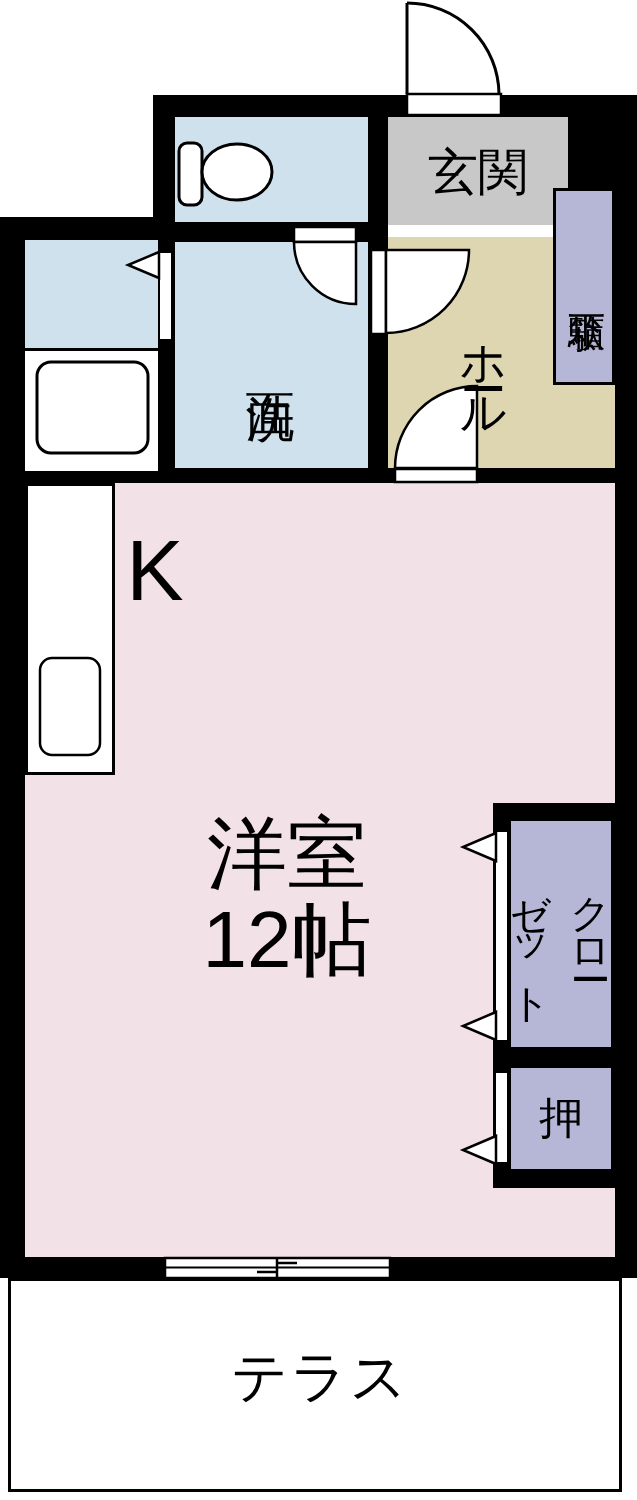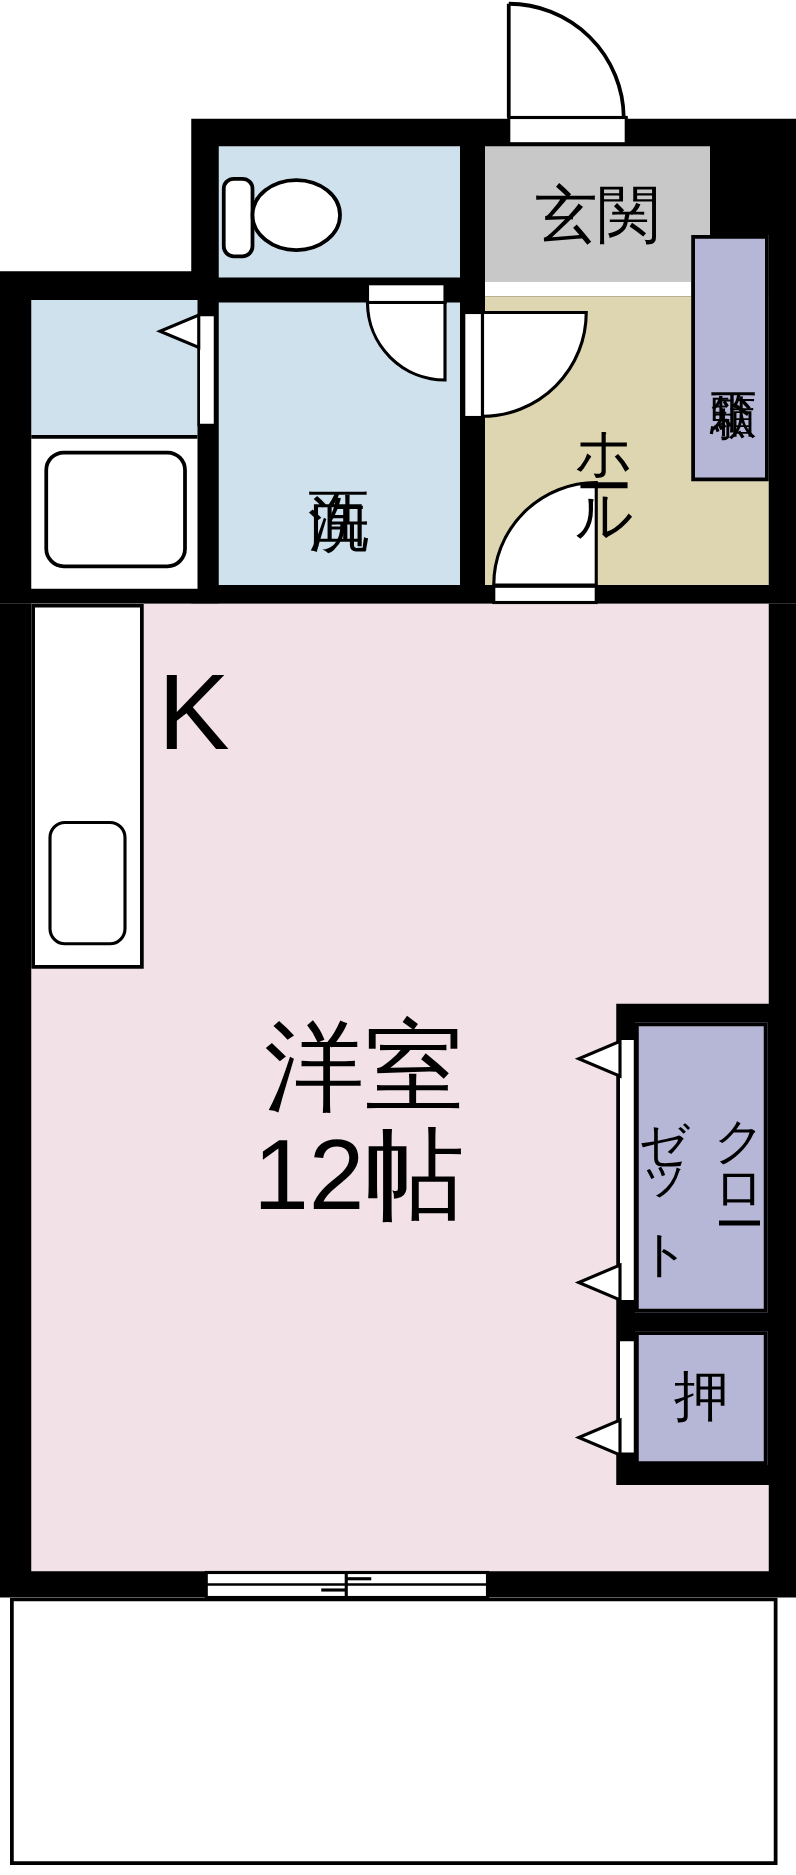--- a/index.html
+++ b/index.html
@@ -15,21 +15,21 @@
   .box-outline{outline:3px solid #000;outline-offset:-3px;}
   .label{
     position:absolute;color:#000;font-weight:500;
     transform:translate(-50%,-50%);white-space:nowrap;line-height:1.05;
   }
   .label-v{
     position:absolute;color:#000;font-weight:500;
     transform:translate(-50%,-50%);
     writing-mode:vertical-rl;text-orientation:mixed;line-height:1.1;
   }
-  .label-c{text-align:right;}
+  .label-c{text-align:center;}
   svg.overlay{position:absolute;left:0;top:0;}
   .closet-col{display:block;}
 </style>
 </head>
 <body>
 
 <div class="canvas">
 
   <div class="wall" style="left:153px;top:95px;width:484px;height:388px;"></div>
   <div class="wall" style="left:0px;top:217px;width:175px;height:266px;"></div>
@@ -135,14 +135,15 @@
     <span style="display:block;">12帖</span>
   </div>
 
   <div class="label-v" style="left:561px;top:936px;font-size:40px;line-height:1.5;">
     <span class="closet-col">クロー</span>
     <span class="closet-col">ゼット</span>
   </div>
 
   <div class="label" style="left:561px;top:1118px;font-size:44px;">押</div>
 
+  <div class="label" style="left:320px;top:1377px;font-size:56px;letter-spacing:2px;">テラス</div>
 
 </div>
 
 </body></html>

